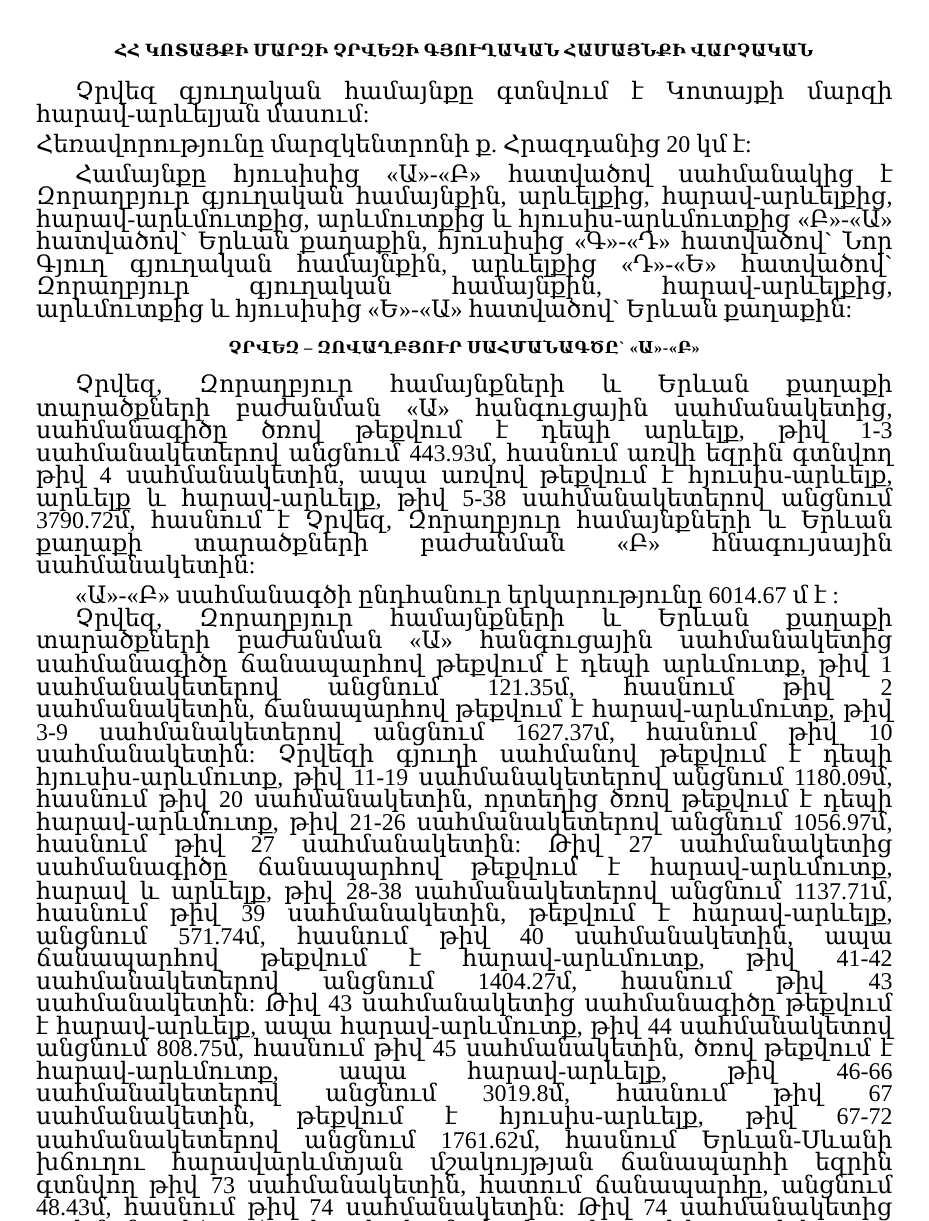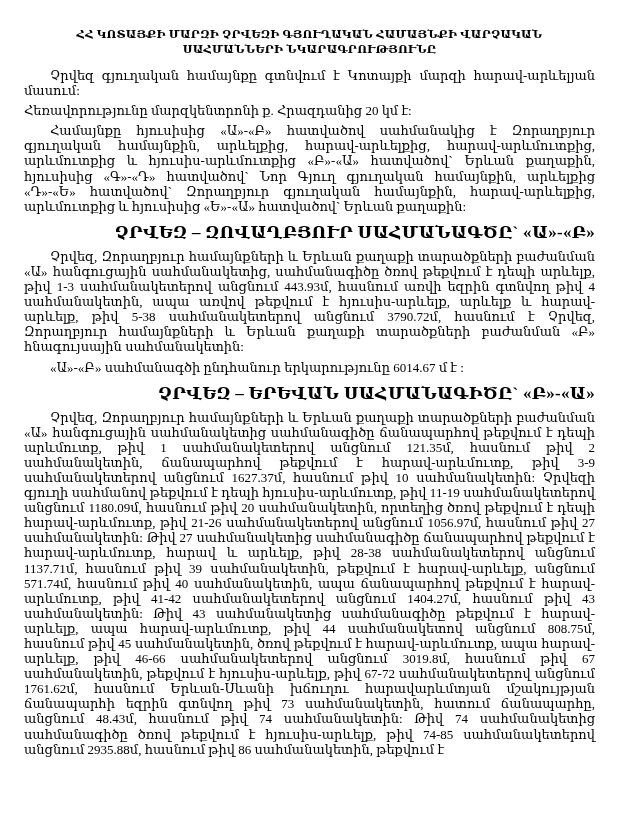--- a/index.html
+++ b/index.html
@@ -28,57 +28,55 @@
     font-size: 11.3px;
     line-height: 14.5px;
     letter-spacing: 0.2px;
     margin: 0 6px 12px 6px;
   }
   .doc-title div {
     white-space: nowrap;
   }
   p {
     margin: 0 0 0 0;
-    font-size: 13px;
+    font-size: 16px;
     line-height: 15.1px;
     text-align: justify;
     text-justify: inter-word;
   }
   .indent {
     text-indent: 26px;
   }
   .gap-sm {
     margin-bottom: 5px;
   }
   .section-head {
-    text-align: right;
+    text-align: center;
     font-weight: bold;
-    font-size: 17px;
+    font-size: 11px;
     line-height: 15px;
     margin: 11px 0 9px 0;
     letter-spacing: 0.3px;
   }
   .quoted-line {
     text-indent: 26px;
   }
 </style>
 </head>
 <body>
 
 <div class="page">
 
   <div class="doc-title">
     <div>ՀՀ ԿՈՏԱՅՔԻ ՄԱՐԶԻ ՉՐՎԵԶԻ ԳՅՈՒՂԱԿԱՆ ՀԱՄԱՅՆՔԻ ՎԱՐՉԱԿԱՆ</div>
-    <div>ՍԱՀՄԱՆՆԵՐԻ ՆԿԱՐԱԳՐՈՒԹՅՈՒՆԸ</div>
   </div>
 
   <p class="indent gap-sm">Չրվեզ գյուղական համայնքը գտնվում է Կոտայքի մարզի հարավ-արևելյան մասում:</p>
   <p class="gap-sm">Հեռավորությունը մարզկենտրոնի ք. Հրազդանից 20 կմ է:</p>
   <p class="indent">Համայնքը հյուսիսից «Ա»-«Բ»  հատվածով սահմանակից է Զորաղբյուր գյուղական համայնքին, արևելքից, հարավ-արևելքից, հարավ-արևմուտքից, արևմուտքից և հյուսիս-արևմուտքից «Բ»-«Ա» հատվածով` Երևան քաղաքին, հյուսիսից «Գ»-«Դ»  հատվածով` Նոր Գյուղ գյուղական համայնքին, արևելքից «Դ»-«Ե» հատվածով` Զորաղբյուր գյուղական համայնքին, հարավ-արևելքից, արևմուտքից և հյուսիսից «Ե»-«Ա» հատվածով` Երևան քաղաքին:</p>
 
   <div class="section-head">ՉՐՎԵԶ – ԶՈՎԱՂԲՅՈՒՐ  ՍԱՀՄԱՆԱԳԾԸ` «Ա»-«Բ»</div>
   <p class="indent gap-sm">Չրվեզ, Զորաղբյուր համայնքների և Երևան քաղաքի տարածքների բաժանման «Ա» հանգուցային սահմանակետից, սահմանագիծը ծռով թեքվում է դեպի արևելք, թիվ 1-3 սահմանակետերով անցնում 443.93մ, հասնում առվի եզրին գտնվող թիվ 4 սահմանակետին, ապա առվով թեքվում է հյուսիս-արևելք, արևելք և հարավ-արևելք, թիվ 5-38 սահմանակետերով անցնում 3790.72մ, հասնում է Չրվեզ, Զորաղբյուր համայնքների և Երևան քաղաքի տարածքների բաժանման «Բ» հնագույսային սահմանակետին:</p>
   <p class="quoted-line">«Ա»-«Բ» սահմանագծի ընդհանուր երկարությունը 6014.67 մ է :</p>
 
-  <div class="section-head">ՉՐՎԵԶ – ԵՐԵՎԱՆ  ՍԱՀՄԱՆԱԳԻԾԸ` «Բ»-«Ա»</div>
   <p class="indent">Չրվեզ, Զորաղբյուր համայնքների և Երևան քաղաքի տարածքների բաժանման «Ա» հանգուցային սահմանակետից սահմանագիծը ճանապարհով թեքվում է դեպի արևմուտք, թիվ 1 սահմանակետերով անցնում 121.35մ, հասնում թիվ 2 սահմանակետին, ճանապարհով թեքվում է հարավ-արևմուտք, թիվ 3-9 սահմանակետերով անցնում 1627.37մ, հասնում թիվ 10 սահմանակետին: Չրվեզի գյուղի սահմանով թեքվում է դեպի հյուսիս-արևմուտք, թիվ 11-19 սահմանակետերով անցնում 1180.09մ, հասնում թիվ 20 սահմանակետին, որտեղից ծռով թեքվում է դեպի հարավ-արևմուտք, թիվ 21-26 սահմանակետերով անցնում 1056.97մ, հասնում թիվ 27 սահմանակետին: Թիվ 27 սահմանակետից սահմանագիծը ճանապարհով թեքվում է հարավ-արևմուտք, հարավ և արևելք, թիվ 28-38 սահմանակետերով անցնում 1137.71մ, հասնում թիվ 39 սահմանակետին, թեքվում է հարավ-արևելք, անցնում 571.74մ, հասնում թիվ 40 սահմանակետին, ապա ճանապարհով թեքվում է հարավ-արևմուտք, թիվ 41-42 սահմանակետերով անցնում 1404.27մ, հասնում թիվ 43 սահմանակետին: Թիվ 43 սահմանակետից սահմանագիծը թեքվում է հարավ-արևելք, ապա հարավ-արևմուտք, թիվ 44 սահմանակետով անցնում 808.75մ, հասնում թիվ 45 սահմանակետին, ծռով թեքվում է հարավ-արևմուտք, ապա հարավ-արևելք, թիվ 46-66 սահմանակետերով անցնում 3019.8մ, հասնում թիվ 67 սահմանակետին, թեքվում է հյուսիս-արևելք, թիվ 67-72 սահմանակետերով անցնում 1761.62մ, հասնում Երևան-Սևանի խճուղու հարավարևմտյան մշակույթյան ճանապարհի եզրին գտնվող թիվ 73 սահմանակետին, հատում ճանապարհը, անցնում 48.43մ, հասնում թիվ 74 սահմանակետին: Թիվ 74 սահմանակետից սահմանագիծը ծռով թեքվում է հյուսիս-արևելք, թիվ 74-85 սահմանակետերով անցնում 2935.88մ, հասնում թիվ 86 սահմանակետին, թեքվում է</p>
 
 </div>
 
 </body></html>

